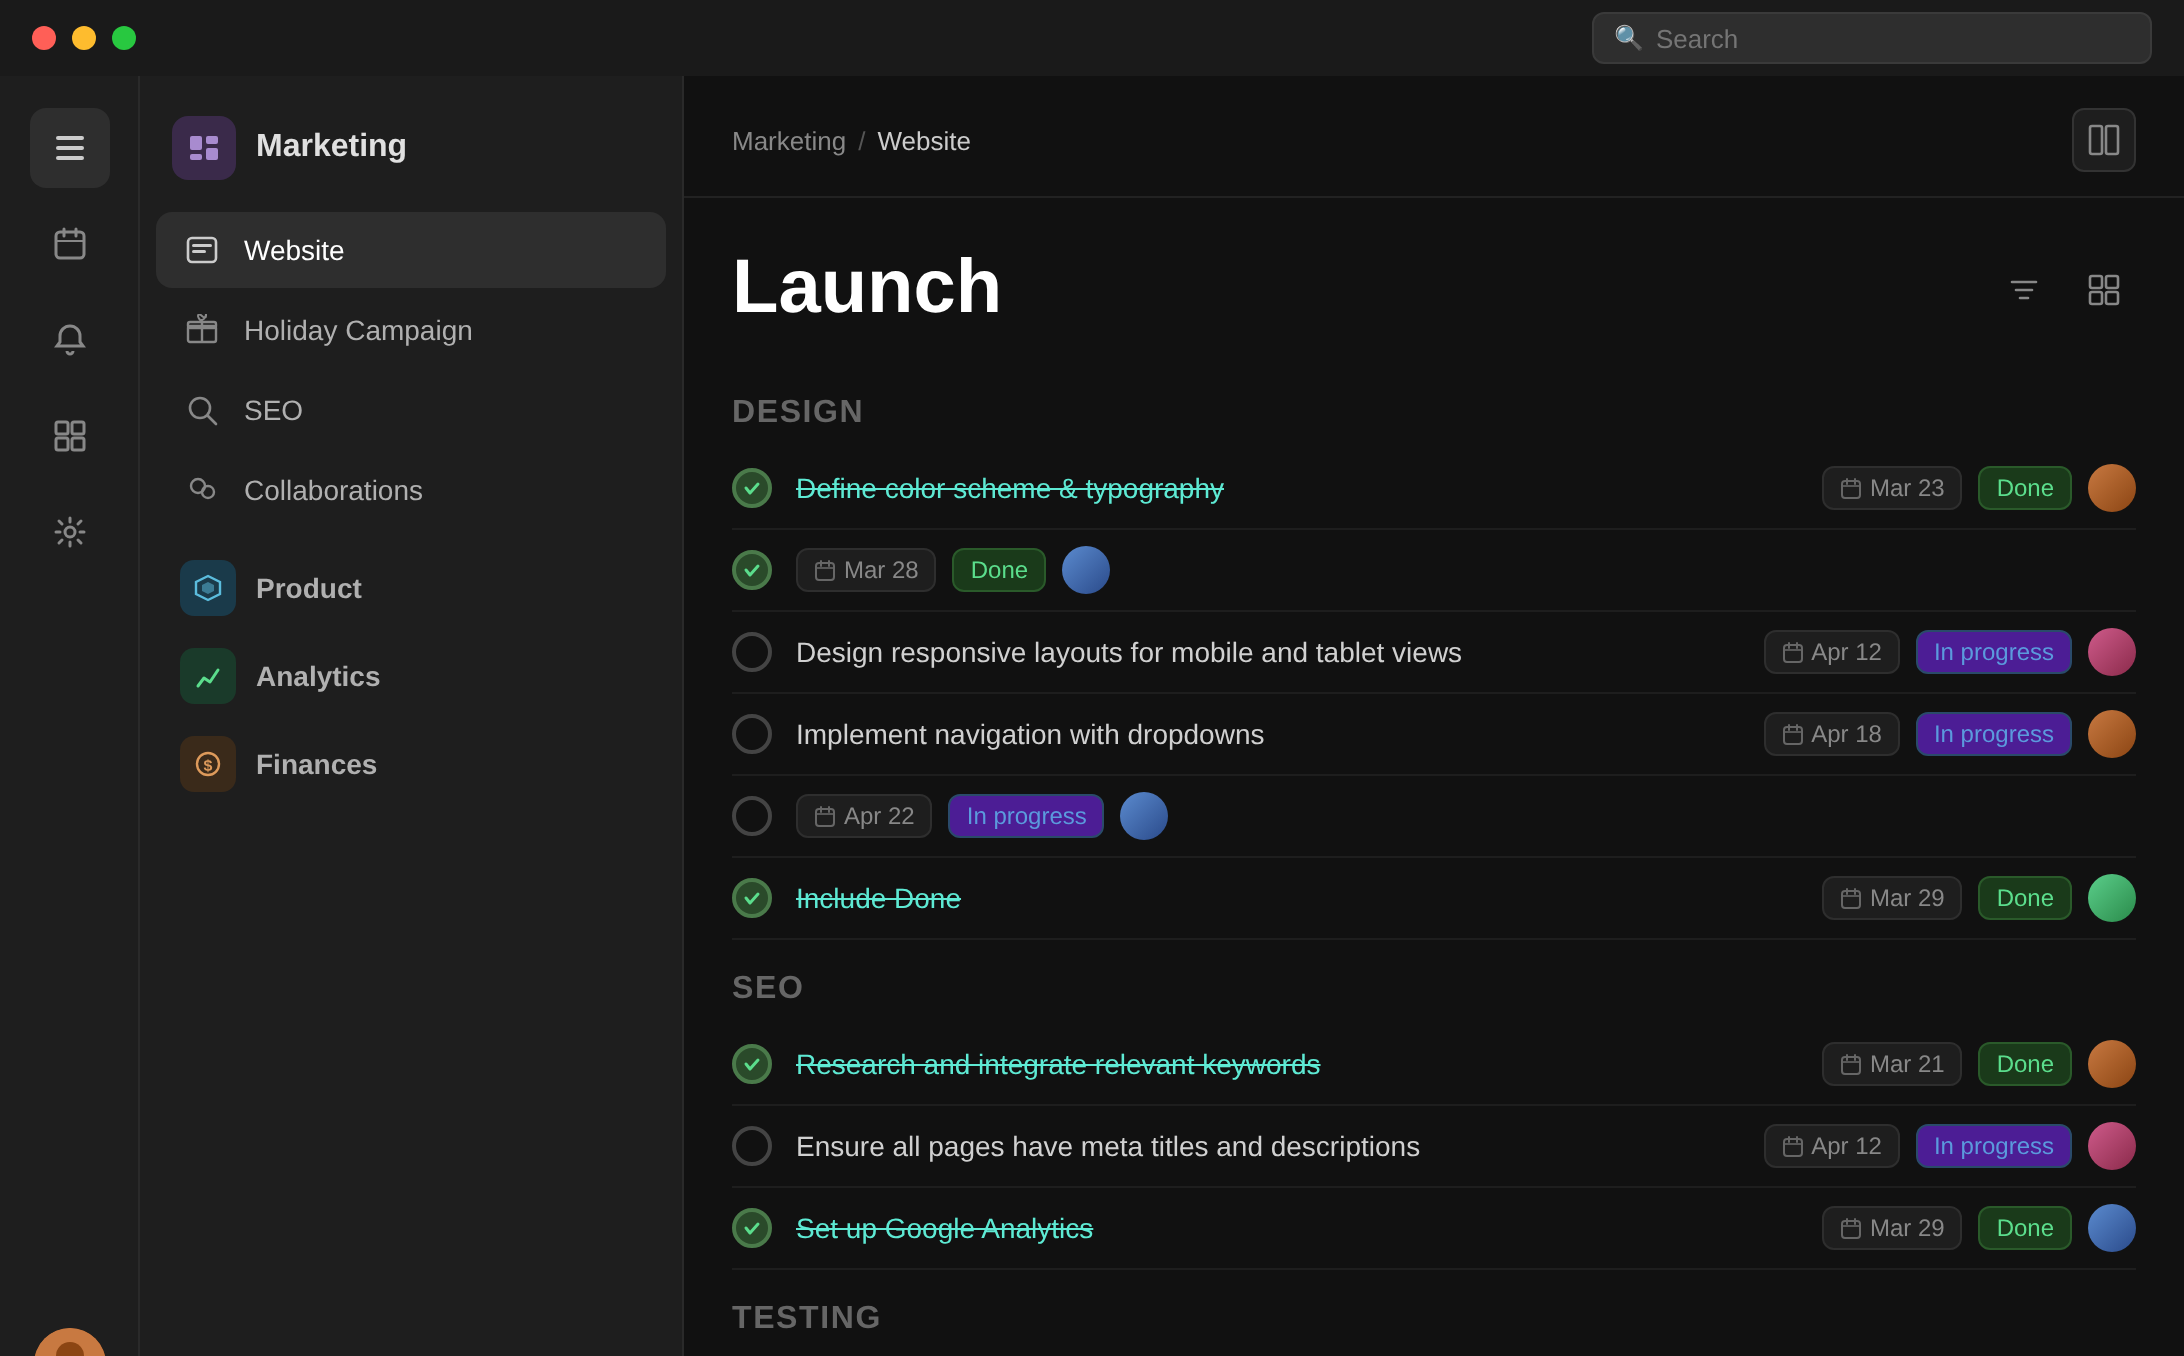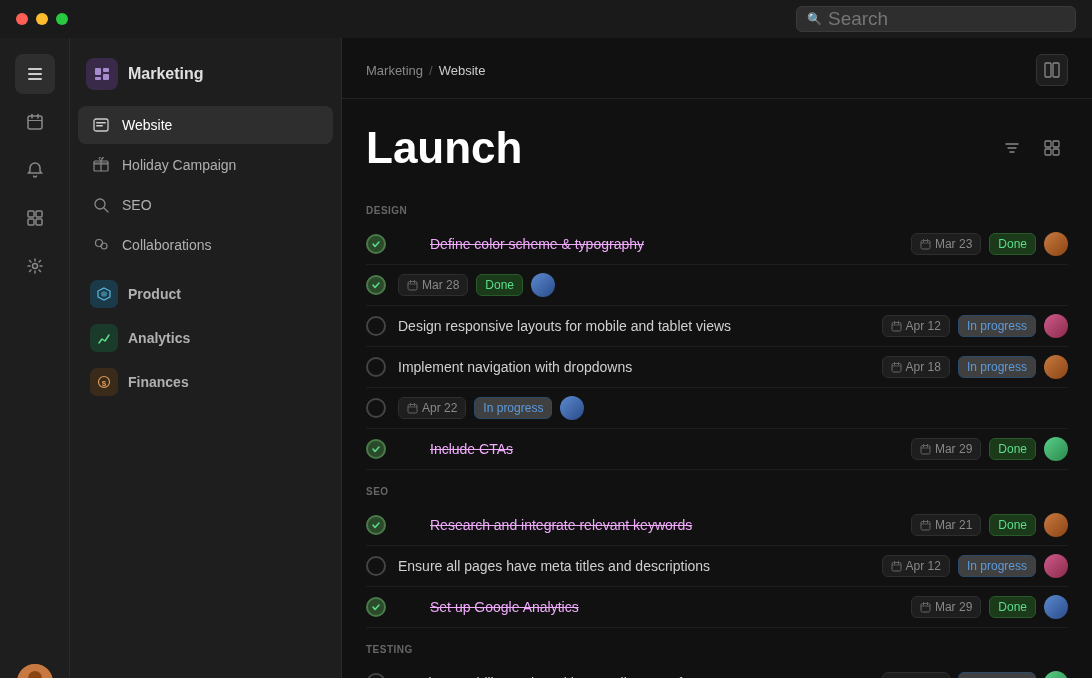--- a/index.html
+++ b/index.html
@@ -45,21 +45,21 @@
       align-items: center;
       padding: 0 10px;
       gap: 6px;
       height: 26px;
     }
     .titlebar-search input {
       background: transparent;
       border: none;
       outline: none;
       color: #888;
-      font-size: 19px;
+      font-size: 13px;
       width: 100%;
     }
     .search-icon-sm { color: #666; font-size: 12px; }
 
     
     .main-layout {
       display: flex;
       width: 1092px;
       height: 678px;
       margin-top: 38px;
@@ -235,21 +235,21 @@
     }
 
     .content-title-bar {
       padding: 24px 24px 16px;
       display: flex;
       align-items: center;
       justify-content: space-between;
       flex-shrink: 0;
     }
     .page-title {
-      font-size: 44px;
+      font-size: 38px;
       font-weight: 700;
       color: #ffffff;
     }
     .title-actions {
       display: flex;
       gap: 8px;
     }
     .title-action-btn {
       width: 32px; height: 32px;
       border-radius: 6px;
@@ -267,21 +267,21 @@
     .task-list-container {
       flex: 1;
       overflow-y: auto;
       padding: 0 24px 24px;
     }
     .task-list-container::-webkit-scrollbar { width: 6px; }
     .task-list-container::-webkit-scrollbar-track { background: transparent; }
     .task-list-container::-webkit-scrollbar-thumb { background: #333; border-radius: 3px; }
 
     .section-label {
-      font-size: 10px;
+      font-size: 16px;
       font-weight: 600;
       color: #666;
       text-transform: uppercase;
       letter-spacing: 0.05em;
       margin: 16px 0 8px;
     }
 
     .task-row {
       display: flex;
       align-items: center;
@@ -308,22 +308,21 @@
       color: #5bdd8c;
     }
 
     .task-text {
       flex: 1;
       font-size: 14px;
       color: #d0d0d0;
     }
     .task-text.strikethrough {
       text-decoration: line-through;
-      color: #f0abfc;
-      margin-left: 32px;
+      color: #5eead4;
     }
 
     .task-meta {
       display: flex;
       align-items: center;
       gap: 8px;
       flex-shrink: 0;
     }
     .task-date {
       display: flex;
@@ -342,21 +341,21 @@
       padding: 3px 8px;
       font-size: 12px;
       font-weight: 500;
     }
     .status-done {
       background: #1a3a1a;
       color: #5bdd8c;
       border: 1px solid #2a5a2a;
     }
     .status-inprogress {
-      background: #404040;
+      background: #4c1d95;
       color: #5b9add;
       border: 1px solid #2a4a6a;
     }
 
     .task-avatar {
       width: 24px; height: 24px;
       border-radius: 50%;
       background: linear-gradient(135deg, #c87941, #8b4513);
       flex-shrink: 0;
     }
@@ -628,21 +627,21 @@
             <div class="status-badge status-inprogress">In progress</div>
             <div class="task-avatar av2"></div>
           </div>
         </div>
         <div class="task-row">
           <div class="task-checkbox checked-green">
             <svg width="10" height="10" viewBox="0 0 10 10">
               <polyline points="2,5 4,7.5 8,3" stroke="#5bdd8c" stroke-width="1.5" fill="none" stroke-linecap="round" stroke-linejoin="round"></polyline>
             </svg>
           </div>
-          <span class="task-text strikethrough">Include CTAs</span>
+          <span class="task-text strikethrough">Include Done</span>
           <div class="task-meta">
             <div class="task-date"><svg width="11" height="11" viewBox="0 0 11 11" fill="none">
                 <rect x="1" y="1.5" width="9" height="8.5" rx="1.5" stroke="#666" stroke-width="1"></rect>
                 <line x1="1" y1="4" x2="10" y2="4" stroke="#666" stroke-width="0.8"></line>
                 <line x1="3.5" y1="0.5" x2="3.5" y2="3" stroke="#666" stroke-width="1" stroke-linecap="round"></line>
                 <line x1="7.5" y1="0.5" x2="7.5" y2="3" stroke="#666" stroke-width="1" stroke-linecap="round"></line>
               </svg> Mar 29</div>
             <div class="status-badge status-done">Done</div>
             <div class="task-avatar av4"></div>
           </div>

